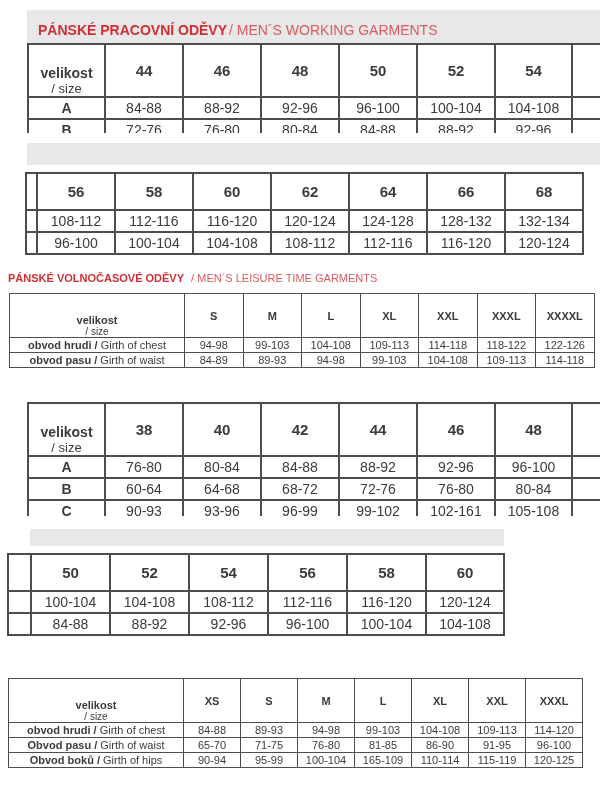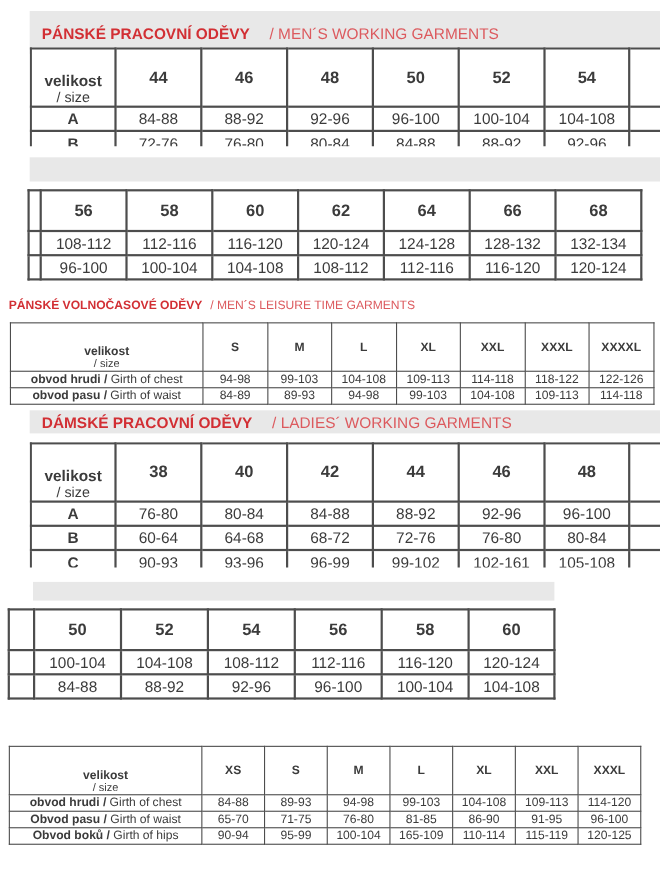--- a/index.html
+++ b/index.html
@@ -6,21 +6,21 @@
   .page {
     position:relative; width:600px; height:800px; background:#ffffff;
     font-family:"Liberation Sans", sans-serif; overflow:hidden;
   }
   .band {
     position:absolute; background:#e8e8e8; display:flex; align-items:center;
     box-sizing:border-box; padding-left:11px;
   }
   .hband { font-size:14px; }
   .cs { color:#d22f34; font-weight:700; white-space:pre; }
-  .en { color:#dc5a5e; font-weight:400; margin-left:18px; white-space:pre; }
+  .en { color:#dc5a5e; font-weight:400; margin-left:2px; white-space:pre; }
   .subhead { position:absolute; font-size:11px; line-height:15px; }
   .subhead .en { margin-left:4px; }
   .clip { position:absolute; overflow:hidden; }
   table.tbl { border-collapse:collapse; table-layout:fixed; background:#fff; }
   table.abs { position:absolute; }
   .tbl td {
     border:2px solid #4d4d4d; text-align:center; vertical-align:middle;
     color:#3b3b3b; padding:0; overflow:hidden; white-space:nowrap;
   }
   .big td { font-size:14px; }
@@ -196,24 +196,20 @@
       <td>89-93</td>
       <td>94-98</td>
       <td>99-103</td>
       <td>104-108</td>
       <td>109-113</td>
       <td>114-118</td>
     </tr>
   </tbody>
     </table>
 
-  <div class="band hband" style="left:27px;top:373px;width:573px;height:21px;">
-    <span class="cs">DÁMSKÉ PRACOVNÍ ODĚVY</span>
-    <span class="en">/ LADIES´ WORKING GARMENTS</span>
-  </div>
 
   <div class="clip" style="left:27px;top:402px;width:573px;height:114px;">
     <table class="tbl big" style="width:604px;">
       <colgroup>
           <col style="width:77px">
           <col style="width:78px">
           <col style="width:78px">
           <col style="width:78px">
           <col style="width:78px">
           <col style="width:78px">

